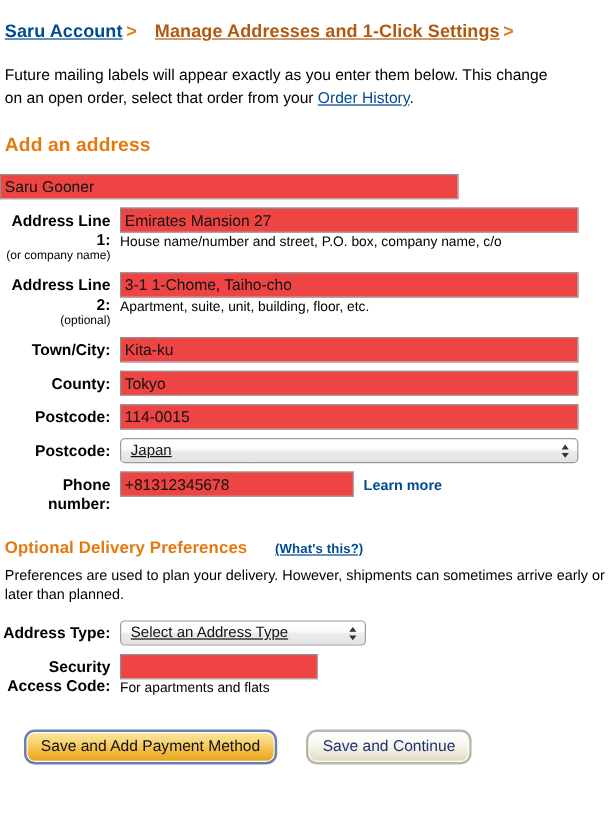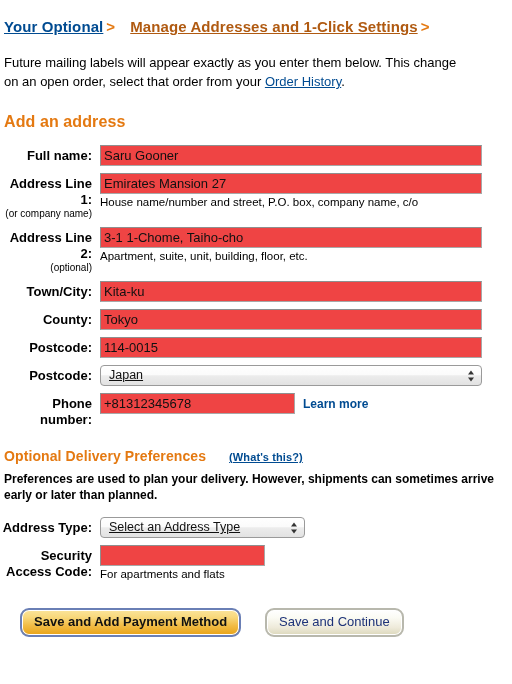--- a/index.html
+++ b/index.html
@@ -75,21 +75,20 @@
     font-weight: bold;
     text-decoration: underline;
     margin-left: 3px;
     padding-left: 20px;
   }
   .pref-note {
     margin: 7px 2px 0 4px;
     font-size: 12px;
     line-height: 16px;
     width: 500px;
-    font-weight: bold;
   }
 
   
   .form {
     margin-top: 14px;
   }
   .row {
     display: flex;
     align-items: flex-start;
     margin-bottom: 7px;
@@ -206,50 +205,49 @@
     padding: 5px 12px 6px;
     border-radius: 9px;
     cursor: pointer;
     white-space: nowrap;
     text-align: center;
   }
   .btn-gold {
     background: linear-gradient(to bottom, #fbe49b 0%, #f8d97d 28%, #f2bc46 62%, #e8a317 100%);
     border: 2px solid #6a7fb5;
     color: #111111;
-    font-weight: bold;
+    font-weight: normal;
     box-shadow: 0 0 0 1px #fff inset;
   }
   .btn-plain {
     background: linear-gradient(to bottom, #ffffff 0%, #fbfbf4 30%, #eeeada 70%, #dcd8bb 100%);
     border: 2px solid #b8b8ad;
     color: #1d3278;
     box-shadow: 0 0 0 1px #fff inset;
   }
 </style>
 </head>
 <body>
 
 <div class="page">
 
   <div class="breadcrumb">
-    <a class="crumb-link" href="#">Your Optional</a><span class="crumb-sep">&gt;</span><a class="crumb-current" href="#">Manage Addresses and 1-Click Settings</a><span class="crumb-sep">&gt;</span>
+    <a class="crumb-link" href="#">Saru Account</a><span class="crumb-sep">&gt;</span><a class="crumb-current" href="#">Manage Addresses and 1-Click Settings</a><span class="crumb-sep">&gt;</span>
   </div>
 
   <div class="intro">
     <span>Future mailing labels will appear exactly as you enter them below. This change</span>
     <span class="line2"><span>on an open order, select that order from your </span><a class="inline-link" href="#">Order History</a><span>.</span></span>
   </div>
 
   <div class="section-title">Add an address</div>
 
   <div class="form">
 
     <div class="row">
-      <div class="lbl">Full name:</div>
       <div class="fieldwrap">
         <div class="fieldline">
           <input class="txt w-full" type="text" value="Saru Gooner" style="">
         </div>
       </div>
     </div>
 
     <div class="row">
       <div class="lbl">
         <span>Address Line 1:</span>

